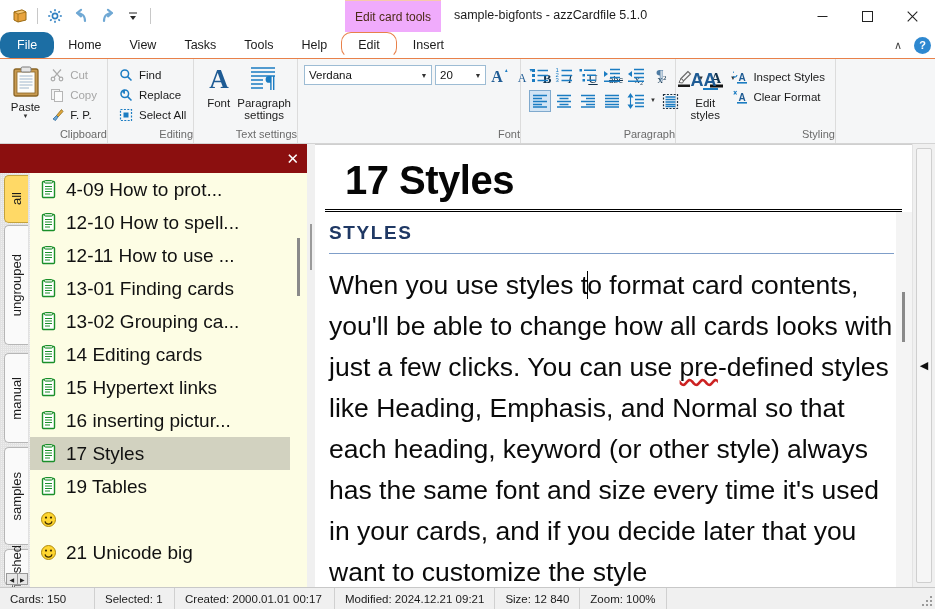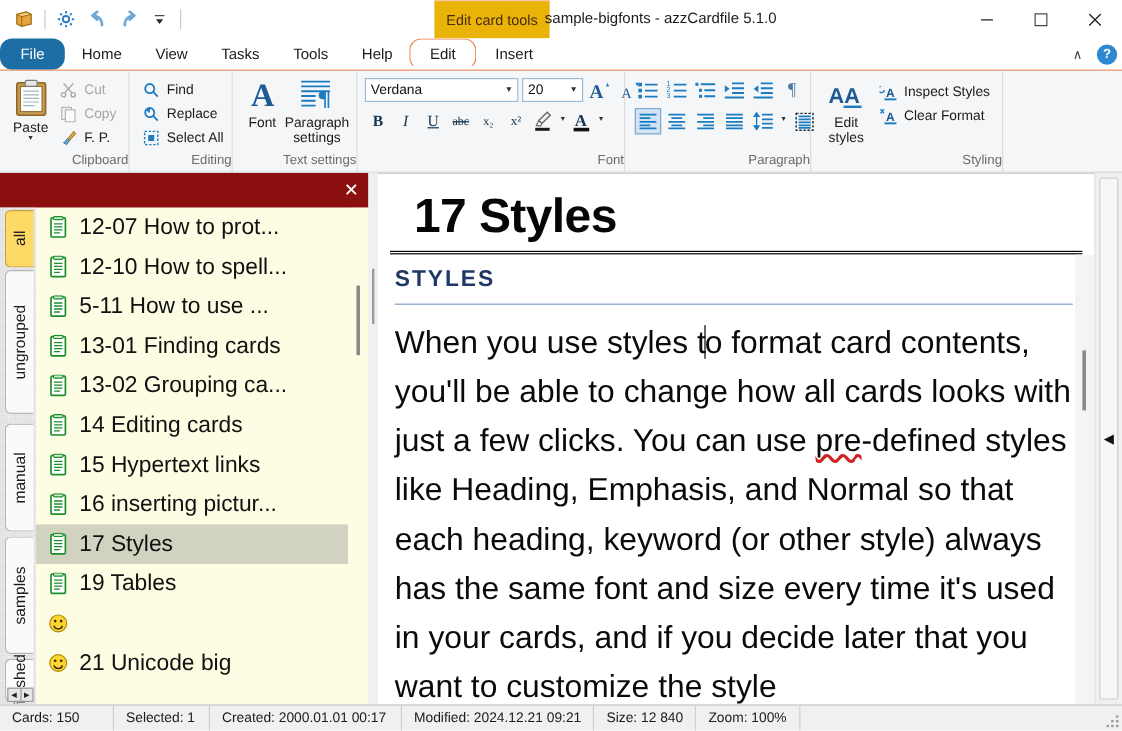--- a/index.html
+++ b/index.html
@@ -38,23 +38,23 @@
     display: flex; align-items: center; justify-content: center;
     color: #2e7fc1;
   }
   .qat-sep {
     width: 1px; height: 16px;
     background: #c8c8c8;
     margin: 0 3px;
   }
   .contextual-tab-label {
     position: absolute;
-    left: 362px; top: 0;
+    left: 345px; top: 0;
     width: 96px; height: 31px;
-    background: #eab308;
+    background: #f0abfc;
     color: #4a2a16;
     font-size: 12px;
     display: flex; align-items: center; justify-content: center;
     border-top: 1px solid #f7c9ab;
   }
   .app-title {
     position: absolute;
     left: 454px; top: 0;
     height: 31px;
     line-height: 31px;
@@ -638,21 +638,21 @@
           <div class="lbl">
             <span>Paragraph</span><br>
             <span>settings</span>
           </div>
         </div>
       </div>
       <div class="rgroup-title">Text settings</div>
     </div>
 
     <div class="rgroup" style="width:223px">
-      <div class="rgroup-body" style="flex-direction:column;align-items:flex-start;padding-top:5px">
+      <div class="rgroup-body" style="align-items:flex-start;padding-top:5px">
         <div class="fontgroup-row1">
           <div class="combo fontname">
             <span class="val">Verdana</span>
             <span class="arrow">▼</span>
           </div>
           <div class="combo fontsize">
             <span class="val">20</span>
             <span class="arrow">▼</span>
           </div>
           <div class="tbtn">
@@ -884,41 +884,41 @@
 
           <div id="cardrows">
               <div class="carditem">
                 <span class="card-ico"><svg width="17" height="19" viewBox="0 0 17 19">
                     <rect x="2.5" y="1.5" width="12" height="16" rx="1" fill="#ffffff" stroke="#1a8f2a" stroke-width="1.4"></rect>
                     <rect x="4.5" y="0.5" width="8" height="2.6" rx="1" fill="#cfe8cf" stroke="#1a8f2a" stroke-width="1"></rect>
                     <g stroke="#1a8f2a" stroke-width="1.1">
                       <path d="M5 6.5 H12 M5 9 H12 M5 11.5 H12 M5 14 H10"></path>
                     </g>
                   </svg></span>
-                <span>12-07 How to prot...</span>
+                <span>4-09 How to prot...</span>
               </div>
               <div class="carditem">
                 <span class="card-ico"><svg width="17" height="19" viewBox="0 0 17 19">
                     <rect x="2.5" y="1.5" width="12" height="16" rx="1" fill="#ffffff" stroke="#1a8f2a" stroke-width="1.4"></rect>
                     <rect x="4.5" y="0.5" width="8" height="2.6" rx="1" fill="#cfe8cf" stroke="#1a8f2a" stroke-width="1"></rect>
                     <g stroke="#1a8f2a" stroke-width="1.1">
                       <path d="M5 6.5 H12 M5 9 H12 M5 11.5 H12 M5 14 H10"></path>
                     </g>
                   </svg></span>
                 <span>12-10 How to spell...</span>
               </div>
               <div class="carditem">
                 <span class="card-ico"><svg width="17" height="19" viewBox="0 0 17 19">
                     <rect x="2.5" y="1.5" width="12" height="16" rx="1" fill="#ffffff" stroke="#1a8f2a" stroke-width="1.4"></rect>
                     <rect x="4.5" y="0.5" width="8" height="2.6" rx="1" fill="#cfe8cf" stroke="#1a8f2a" stroke-width="1"></rect>
                     <g stroke="#1a8f2a" stroke-width="1.1">
                       <path d="M5 6.5 H12 M5 9 H12 M5 11.5 H12 M5 14 H10"></path>
                     </g>
                   </svg></span>
-                <span>5-11 How to use ...</span>
+                <span>12-11 How to use ...</span>
               </div>
               <div class="carditem">
                 <span class="card-ico"><svg width="17" height="19" viewBox="0 0 17 19">
                     <rect x="2.5" y="1.5" width="12" height="16" rx="1" fill="#ffffff" stroke="#1a8f2a" stroke-width="1.4"></rect>
                     <rect x="4.5" y="0.5" width="8" height="2.6" rx="1" fill="#cfe8cf" stroke="#1a8f2a" stroke-width="1"></rect>
                     <g stroke="#1a8f2a" stroke-width="1.1">
                       <path d="M5 6.5 H12 M5 9 H12 M5 11.5 H12 M5 14 H10"></path>
                     </g>
                   </svg></span>
                 <span>13-01 Finding cards</span>

